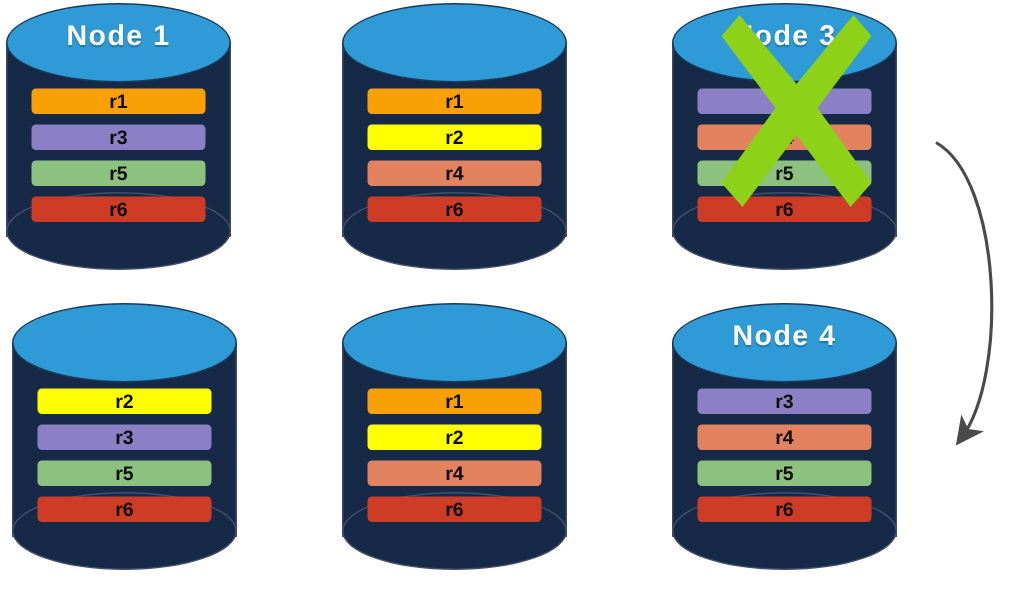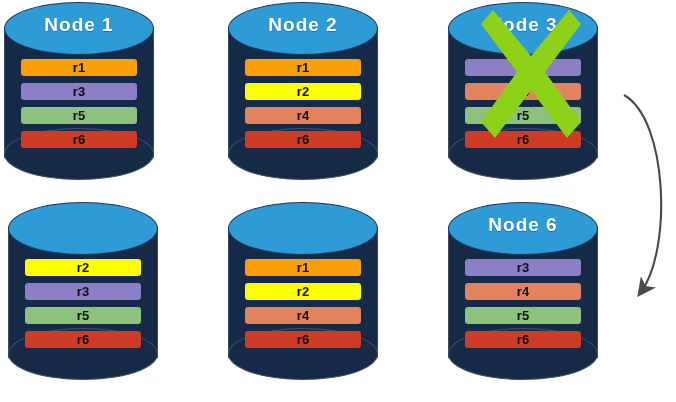--- a/index.html
+++ b/index.html
@@ -144,21 +144,20 @@
         <div class="record-bar" style="background: rgb(141, 193, 126);">r5</div>
         <div class="record-bar" style="background: rgb(207, 60, 37);">r6</div>
       </div>
     </div>
     <div class="node" style="left: 228px; top: 2px;">
       <div class="node-body">
         <div class="cyl-side"></div>
         <div class="cyl-bottom"></div>
         <div class="cyl-top" style="background: rgb(46, 155, 214);"></div>
       </div>
-      <div class="node-label">Node 2</div>
       <div class="records">
         <div class="record-bar" style="background: rgb(249, 160, 7);">r1</div>
         <div class="record-bar" style="background: rgb(255, 255, 0);">r2</div>
         <div class="record-bar" style="background: rgb(226, 130, 95);">r4</div>
         <div class="record-bar" style="background: rgb(207, 60, 37);">r6</div>
       </div>
     </div>
     <div class="node" style="left: 448px; top: 2px;">
       <div class="node-body">
         <div class="cyl-side"></div>
@@ -201,21 +200,21 @@
         <div class="record-bar" style="background: rgb(226, 130, 95);">r4</div>
         <div class="record-bar" style="background: rgb(207, 60, 37);">r6</div>
       </div>
     </div>
     <div class="node" style="left: 448px; top: 202px;">
       <div class="node-body">
         <div class="cyl-side"></div>
         <div class="cyl-bottom"></div>
         <div class="cyl-top" style="background: rgb(46, 155, 214);"></div>
       </div>
-      <div class="node-label">Node 6</div>
+      <div class="node-label">Node 4</div>
       <div class="records">
         <div class="record-bar" style="background: rgb(139, 127, 198);">r3</div>
         <div class="record-bar" style="background: rgb(226, 130, 95);">r4</div>
         <div class="record-bar" style="background: rgb(141, 193, 126);">r5</div>
         <div class="record-bar" style="background: rgb(207, 60, 37);">r6</div>
       </div>
     </div>
   </div>
 
 </body></html>

